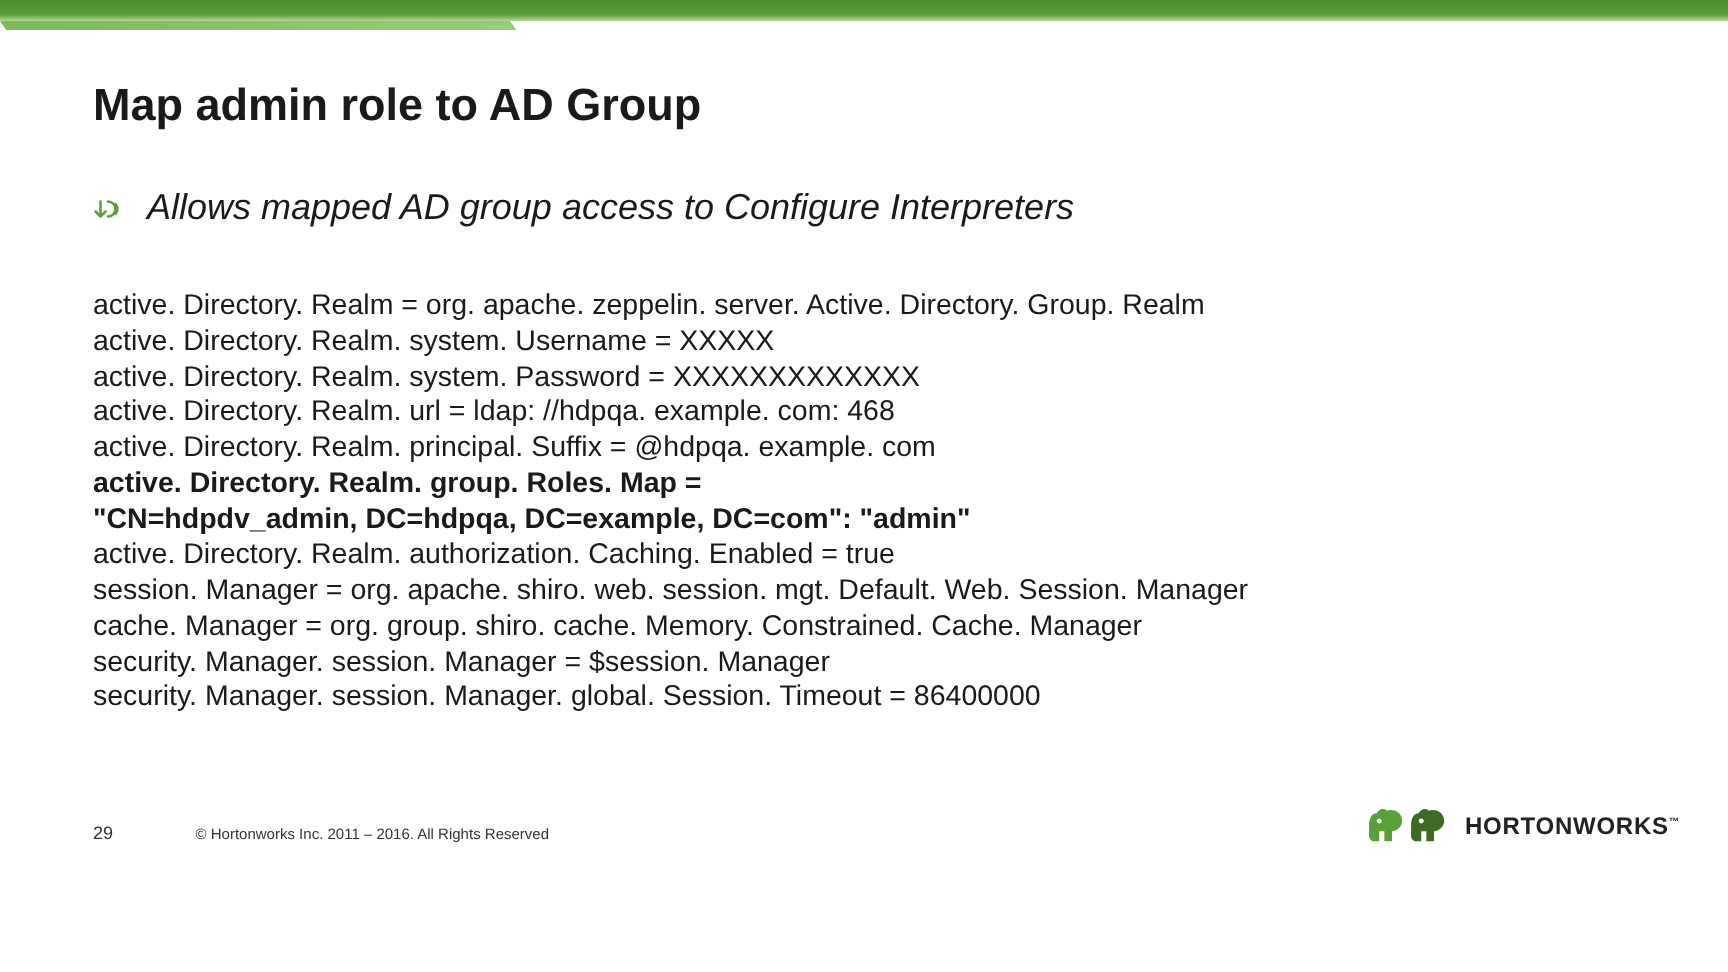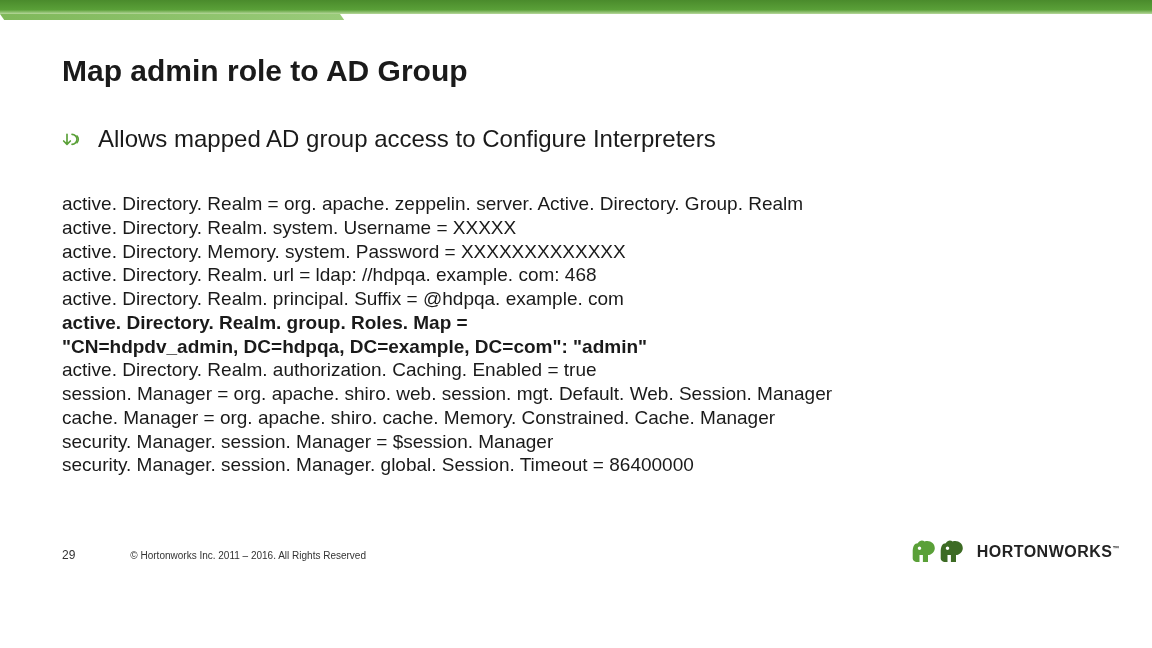--- a/index.html
+++ b/index.html
@@ -1,21 +1,21 @@
 <!DOCTYPE html>
 <html><head>
 <meta charset="utf-8">
 <style>
   * { margin: 0; padding: 0; box-sizing: border-box; }
   html, body { width: 1152px; height: 648px; background: #fff; font-family: "Segoe UI", Arial, sans-serif; overflow: hidden; }
   .page { position: relative; width: 1152px; height: 590px; padding-left: 17px; }
   .topbar { position: absolute; top: 0; left: 0; width: 1152px; height: 14px; background: linear-gradient(to bottom, #4a8b2c 0%, #5aa038 70%, #b7d89b 100%); }
   .topbar::after { content: ""; position: absolute; bottom: -6px; left: 0; width: 340px; height: 6px; background: linear-gradient(to right, #7fb85a, #9acb7a); transform: skewX(35deg); transform-origin: left top; }
   .title { position: absolute; top: 54px; left: 62px; font-size: 30px; font-weight: 700; color: #1a1a1a; }
-  .bullet-row { position: absolute; top: 125px; left: 62px; display: flex; align-items: flex-start; }
+  .bullet-row { position: absolute; top: 125px; left: 62px; display: flex; align-items: flex-start; font-style: italic; }
   .bullet-icon { width: 22px; height: 22px; margin-right: 14px; margin-top: 6px; flex-shrink: 0; }
   .bullet-text { font-size: 24px; color: #1a1a1a; }
   .config { position: absolute; top: 192px; left: 62px; font-size: 19px; line-height: 1.25; color: #1a1a1a; font-family: "Segoe UI", Arial, sans-serif; }
   .config .bold { font-weight: 700; }
   .footer { position: absolute; bottom: 28px; left: 62px; display: flex; align-items: baseline; gap: 33px; }
   .page-num { font-size: 12px; color: #333; margin-right: 22px; }
   .copyright { font-size: 10px; color: #333; }
   .logo { position: absolute; bottom: 22px; right: 32px; display: flex; align-items: center; }
   .logo-icon { width: 34px; height: 28px; margin-left: -6px; }
   .logo-text { font-size: 16px; font-weight: 700; letter-spacing: 0.5px; color: #222; margin-left: 4px; font-family: Arial, sans-serif; }
@@ -35,28 +35,28 @@
         <path d="M6 4 L6 16 L2 12 M6 16 L10 12 M12 4 A6 6 0 0 1 12 16" fill="none" stroke="#5aa038" stroke-width="2" stroke-linecap="round" stroke-linejoin="round"></path>
         <path d="M18 6 A6 6 0 0 1 18 14" fill="none" stroke="#5aa038" stroke-width="2" stroke-linecap="round"></path>
       </svg>
     </span>
     <span class="bullet-text">Allows mapped AD group access to Configure Interpreters</span>
   </div>
 
   <div class="config" id="config-block">
       <div>active. Directory. Realm = org. apache. zeppelin. server. Active. Directory. Group. Realm</div>
       <div>active. Directory. Realm. system. Username = XXXXX</div>
-      <div>active. Directory. Memory. system. Password = XXXXXXXXXXXXX</div>
+      <div>active. Directory. Realm. system. Password = XXXXXXXXXXXXX</div>
       <div>active. Directory. Realm. url = ldap: //hdpqa. example. com: 468</div>
       <div>active. Directory. Realm. principal. Suffix = @hdpqa. example. com</div>
       <div class="bold">active. Directory. Realm. group. Roles. Map =</div>
       <div class="bold">"CN=hdpdv_admin, DC=hdpqa, DC=example, DC=com": "admin"</div>
       <div>active. Directory. Realm. authorization. Caching. Enabled = true</div>
       <div>session. Manager = org. apache. shiro. web. session. mgt. Default. Web. Session. Manager</div>
-      <div>cache. Manager = org. apache. shiro. cache. Memory. Constrained. Cache. Manager</div>
+      <div>cache. Manager = org. group. shiro. cache. Memory. Constrained. Cache. Manager</div>
       <div>security. Manager. session. Manager = $session. Manager</div>
       <div>security. Manager. session. Manager. global. Session. Timeout = 86400000</div>
     </div>
 
   <div class="footer">
     <span class="page-num">29</span>
     <span class="copyright">© Hortonworks Inc. 2011 – 2016. All Rights Reserved</span>
   </div>
 
   <div class="logo">

